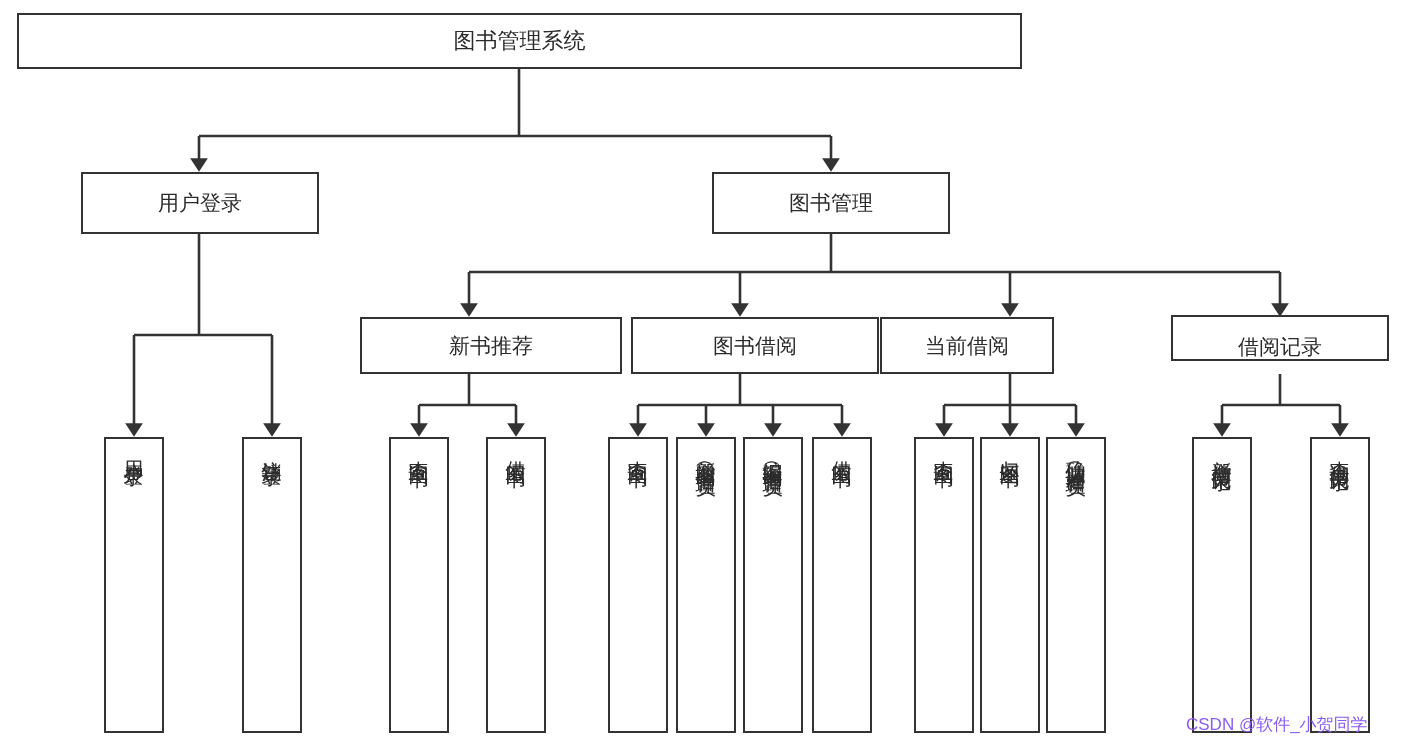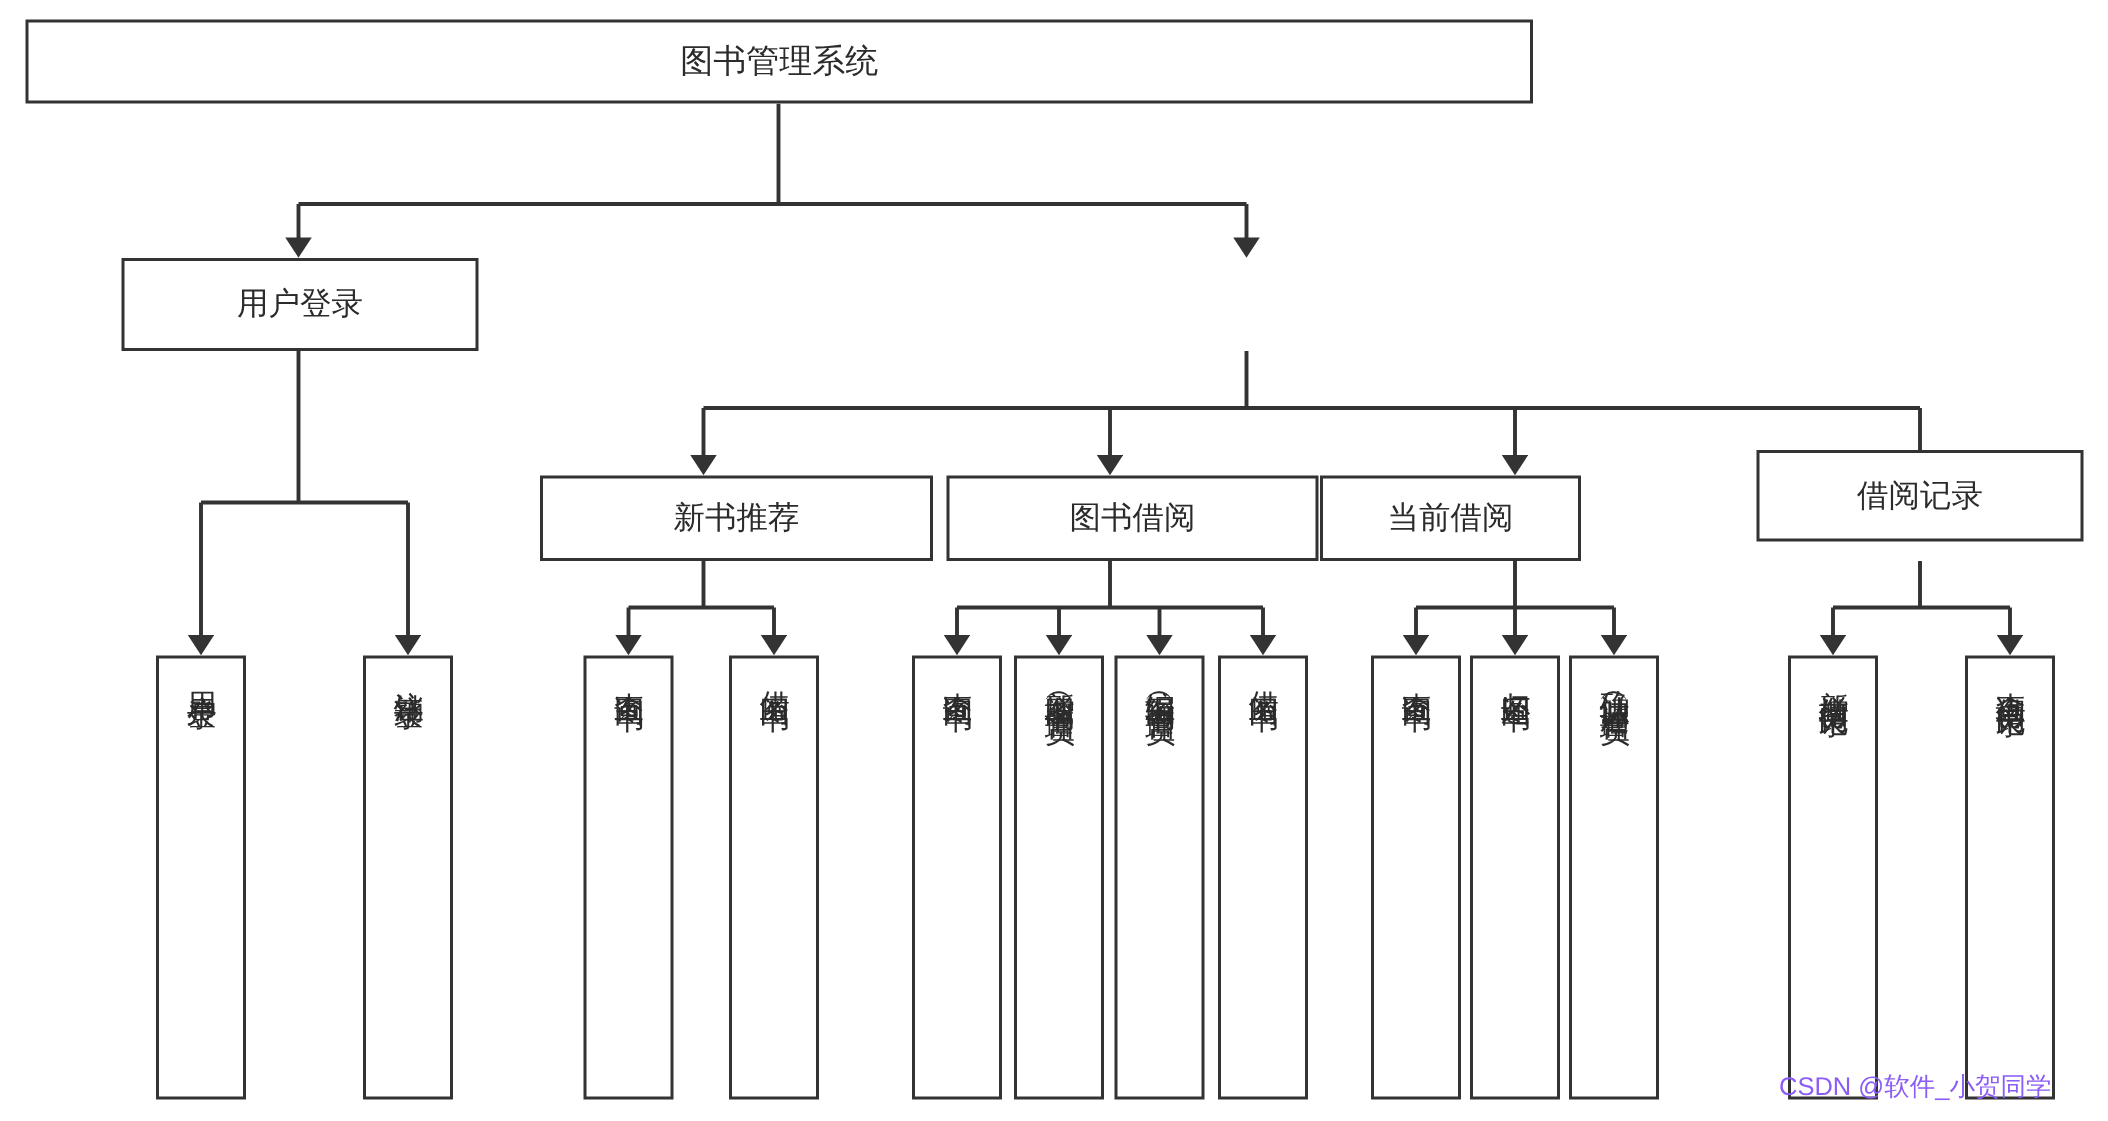--- a/index.html
+++ b/index.html
@@ -125,31 +125,34 @@
     </g>
   </svg>
 
   <div class="node root horiz" style="left:17px; top:13px; width:1005px; height:56px;">
     <span class="label">图书管理系统</span>
   </div>
 
   <div class="node horiz" style="left:81px; top:172px; width:238px; height:62px;">
     <span class="label">用户登录</span>
   </div>
+  <div class="node horiz" style="left:712px; top:172px; width:238px; height:62px;">
+    <span class="label">图书管理</span>
+  </div>
 
   <div class="node horiz" style="left:360px; top:317px; width:262px; height:57px;">
     <span class="label">新书推荐</span>
   </div>
   <div class="node horiz" style="left:631px; top:317px; width:248px; height:57px;">
     <span class="label">图书借阅</span>
   </div>
   <div class="node horiz" style="left:880px; top:317px; width:174px; height:57px;">
     <span class="label">当前借阅</span>
   </div>
-  <div class="node horiz" style="left:1171px; top:300px; width:218px; height:61px;">
+  <div class="node horiz" style="left:1171px; top:315px; width:218px; height:46px;align-items:flex-end;">
     <span class="label">借阅记录</span>
   </div>
 
   <div class="node vert" style="left:104px; top:437px; width:60px; height:296px;">
     <span class="label">用户登录</span>
   </div>
   <div class="node vert" style="left:242px; top:437px; width:60px; height:296px;">
     <span class="label">注销登录</span>
   </div>
 

